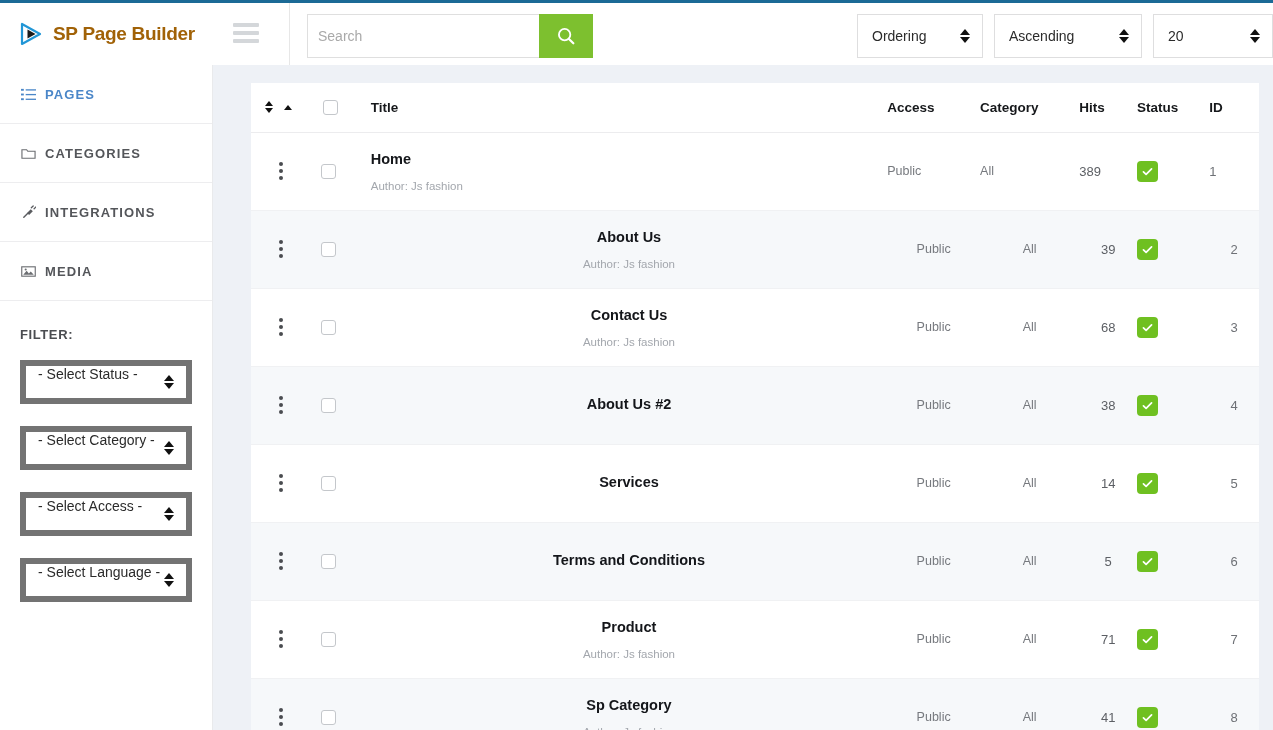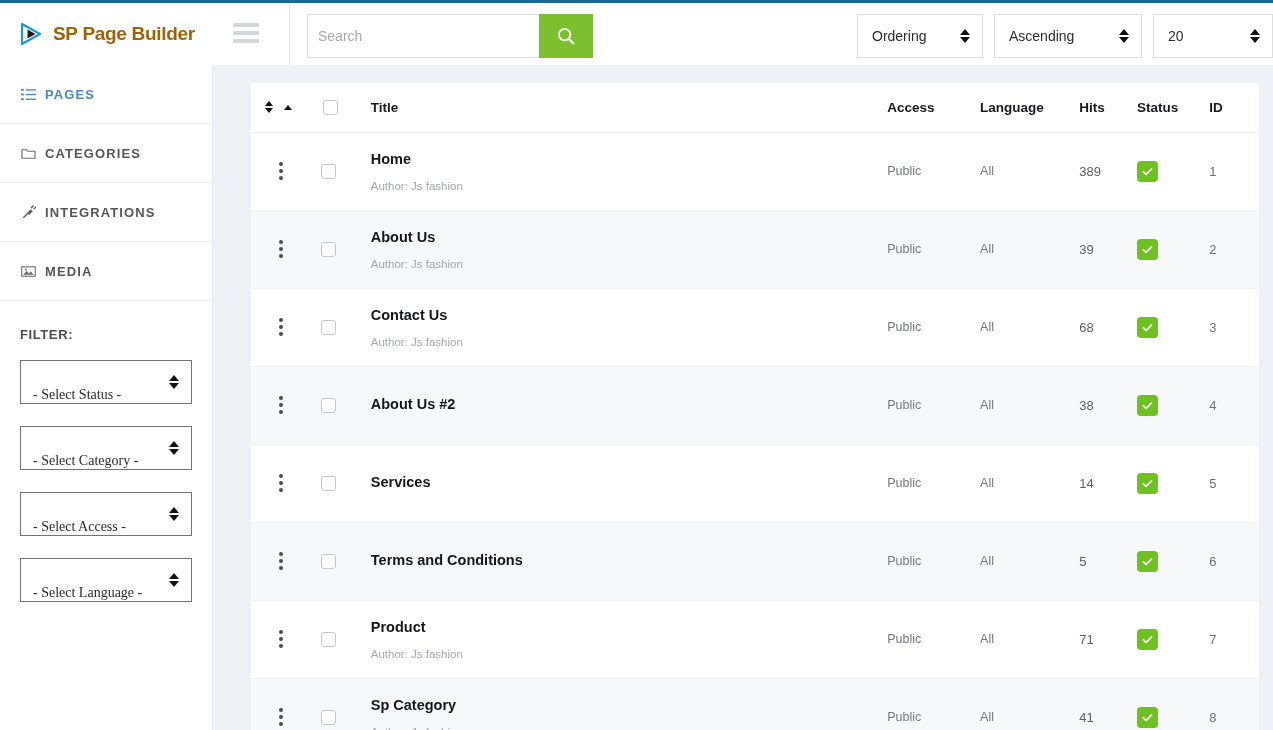--- a/index.html
+++ b/index.html
@@ -99,23 +99,23 @@
     color:#54565a; cursor:pointer;text-align:right;
   }
   .sb-item.active { color:#4a86c8; }
   .sb-icon { width:16px; height:16px; display:flex; align-items:center; justify-content:center; }
   .filter-label {
     padding:26px 0 0 20px; font-size:13px; font-weight:bold;
     color:#4b4d51; letter-spacing:.6px;
   }
   .filter-list { padding:18px 20px 0 20px; display:flex; flex-direction:column; gap:22px; }
   .fsel {
-    position:relative; height:44px; background:#fff; border:1px solid #737373;
-    display:flex; align-items:flex-end; padding:0 32px 0 12px;
-    font-size:14px; color:#2b2b2b; cursor:pointer; white-space:nowrap;font-family:Liberation Serif, serif;
+    position:relative; height:44px; background:#fff; border:6px solid #737373;
+    display:flex; align-items:flex-start; padding:0 32px 0 12px;
+    font-size:14px; color:#2b2b2b; cursor:pointer; white-space:nowrap;
   }
 
   
   .main { position:absolute; top:65px; left:222px; width:1051px; height:665px; background:#eef1f6; }
   .card {
     position:absolute; top:18px; left:29px; width:1008px; height:auto;
     background:#ffffff;
   }
   table { width:100%; border-collapse:collapse; table-layout:fixed; }
   thead th {
@@ -150,21 +150,21 @@
 
   .cell-muted { font-size:12.5px; color:#76797e; }
   .cell-hits { font-size:13px; color:#5c5f64; }
   .cell-id { font-size:13px; color:#6e7176; }
 
   .status-badge {
     width:21px; height:21px; background:#6fc021; border-radius:4px;
     display:flex; align-items:center; justify-content:center;
   }
 
-  .row-div { border-top:1px solid #f0f1f3; }
+  .row-div { border-top:1px solid #f0f1f3;text-align:center; }
   .tbl-head-icons { display:flex; align-items:center; gap:11px; }
   .sort-both { display:flex; flex-direction:column; gap:2px; cursor:pointer; }
   .sort-both i { width:0;height:0;border-left:4px solid transparent;border-right:4px solid transparent; }
   .sort-both i.u { border-bottom:5px solid #111; }
   .sort-both i.d { border-top:5px solid #111; }
   .sort-up { width:0;height:0;border-left:4px solid transparent;border-right:4px solid transparent;
              border-bottom:5px solid #111; cursor:pointer; }
 </style>
 </head>
 <body>
@@ -332,21 +332,21 @@
                     <i class="d"></i>
                   </span>
                 <span class="sort-up"></span>
               </div>
             </th>
             <th class="c-check">
               <span class="cbox hdr"></span>
             </th>
             <th class="c-title">Title</th>
             <th class="c-access">Access</th>
-            <th class="c-lang">Language</th>
+            <th class="c-lang">Category</th>
             <th class="c-hits">Hits</th>
             <th class="c-status">Status</th>
             <th class="c-id">ID</th>
           </tr>
         </thead>
         <tbody id="tbody">
             <tr>
               <td>
                 <span class="dots">
                   <i></i>

